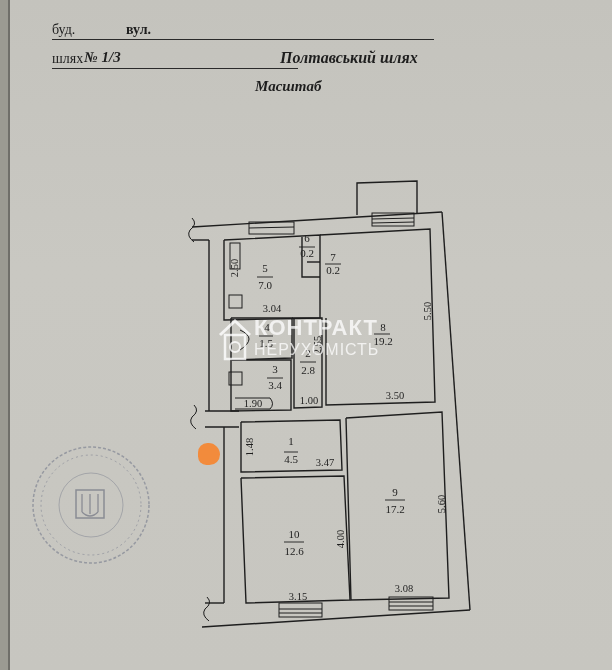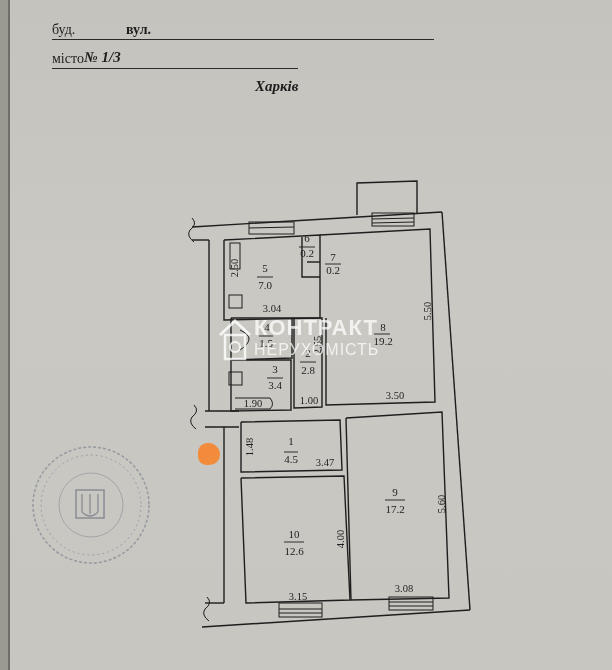--- a/index.html
+++ b/index.html
@@ -31,24 +31,25 @@
     }
   </style>
 </head>
 <body>
 
 <div class="page">
 
   <span class="hdr-text" style="left:42px; top:22px;">буд.</span>
   <span class="hdr-text hdr-italic" style="left:74px; top:21px;">№ 1/3</span>
   <span class="hdr-text" style="left:116px; top:22px; font-weight:bold;">вул.</span>
+  <span class="hdr-text hdr-italic" style="left:270px; top:21px; font-size:16px;">Полтавський шлях</span>
   <div class="hdr-line" style="left:42px; top:39px; width:382px;"></div>
 
-  <span class="hdr-text" style="left:42px; top:51px;">місто</span>
-  <span class="hdr-text hdr-italic" style="left:245px; top:50px;">Харків</span>
+  <span class="hdr-text" style="left:42px; top:51px;">шлях</span>
+  <span class="hdr-text hdr-italic" style="left:245px; top:50px;">Масштаб</span>
   <div class="hdr-line" style="left:42px; top:68px; width:246px;"></div>
 
 
   <svg class="stamp" viewBox="0 0 130 130">
     <circle cx="65" cy="65" r="58" fill="none" stroke="#8a8d98" stroke-width="1.5" stroke-dasharray="3 2" opacity="0.8"></circle>
     <circle cx="65" cy="65" r="50" fill="none" stroke="#8a8d98" stroke-width="1" stroke-dasharray="2 3" opacity="0.7"></circle>
     <circle cx="65" cy="65" r="32" fill="none" stroke="#8a8d98" stroke-width="1" opacity="0.6"></circle>
     <rect x="50" y="50" width="28" height="28" fill="none" stroke="#7a7d88" stroke-width="1.5" opacity="0.8"></rect>
     <path d="M56 54 L56 72 M64 54 L64 74 M72 54 L72 72 M56 72 Q64 80 72 72" fill="none" stroke="#7a7d88" stroke-width="1.3" opacity="0.8"></path>
   </svg>

